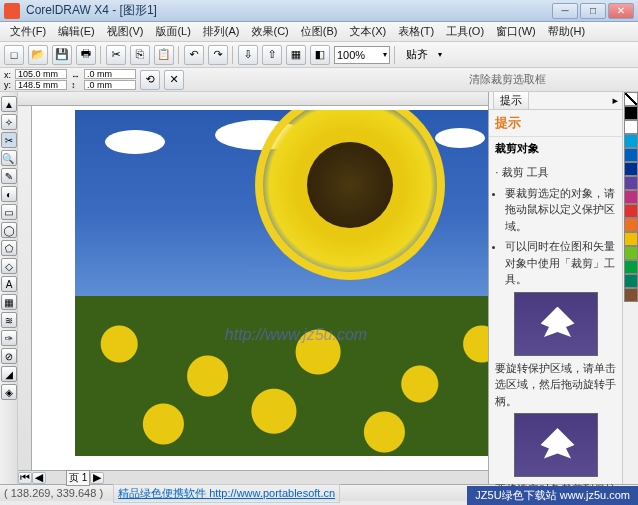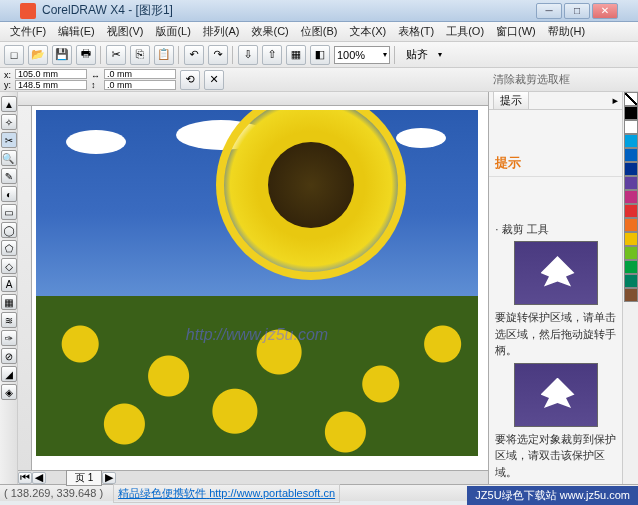--- a/index.html
+++ b/index.html
@@ -1,49 +1,49 @@
 <!DOCTYPE html>
 <html><head>
 <meta charset="utf-8">
 <style>
 *{margin:0;padding:0;box-sizing:border-box;font-family:SimSun,Arial,sans-serif;font-size:11px;}
 body{background:#e8ecef;width:638px;height:505px;overflow:hidden;position:relative;}
-.titlebar{height:22px;background:linear-gradient(#d7e4f2,#b8cde5);display:flex;align-items:center;padding:0 20px;border-bottom:1px solid #8ba5c4;}
+.titlebar{height:22px;background:linear-gradient(#d7e4f2,#b8cde5);display:flex;align-items:center;padding:0 4px;border-bottom:1px solid #8ba5c4;}
 .titlebar .logo{width:16px;height:16px;background:#e53;border-radius:2px;margin-right:6px;}
 .titlebar .title{flex:1;color:#1a3a5a;font-size:12px;}
 .winbtns{display:flex;gap:2px;}
 .winbtn{width:26px;height:16px;background:linear-gradient(#e6eef7,#c4d5e8);border:1px solid #8ba5c4;border-radius:2px;display:flex;align-items:center;justify-content:center;font-size:10px;color:#334;}
 .winbtn.close{background:linear-gradient(#f5a0a0,#e07070);color:#fff;}
 .menubar{height:20px;background:linear-gradient(#f8f8f8,#e8e8e8);display:flex;align-items:center;padding:0 4px;border-bottom:1px solid #ccc;}
 .menubar span{padding:2px 6px;color:#222;}
 .toolbar{height:26px;background:linear-gradient(#f8f8f8,#e8e8e8);display:flex;align-items:center;padding:0 4px;gap:4px;border-bottom:1px solid #ccc;}
 .tbtn{width:20px;height:20px;background:linear-gradient(#fff,#e0e4e8);border:1px solid #b0b8c0;border-radius:2px;display:flex;align-items:center;justify-content:center;font-size:11px;}
 .tsep{width:2px;height:18px;border-left:1px solid #bbb;}
 .zoom{width:56px;height:18px;background:#fff;border:1px solid #999;font-size:11px;padding:0 2px;display:flex;align-items:center;}
 .zoom .dd{margin-left:auto;font-size:8px;}
 .propbar{height:24px;background:linear-gradient(#f4f4f4,#e4e4e4);display:flex;align-items:center;padding:0 4px;gap:4px;border-bottom:1px solid #ccc;}
 .measure{display:flex;flex-direction:column;gap:1px;}
-.measure input{width:72px;height:10px;font-size:9px;border:1px solid #aaa;padding:0 2px;}
-.hint-text{color:#666;font-size:11px;margin-left:auto;margin-right:64px;}
+.measure input{width:52px;height:10px;font-size:9px;border:1px solid #aaa;padding:0 2px;}
+.hint-text{color:#666;font-size:11px;margin-left:auto;margin-right:88px;}
 .work{display:flex;height:392px;}
 .tbox{width:18px;background:linear-gradient(90deg,#f0f0f0,#e0e0e0);display:flex;flex-direction:column;gap:2px;padding:4px 1px;border-right:1px solid #ccc;}
 .tool{width:16px;height:16px;background:linear-gradient(#fff,#d8dce0);border:1px solid #999;border-radius:2px;display:flex;align-items:center;justify-content:center;font-size:10px;}
 .canvas-wrap{width:470px;position:relative;background:#fff;}
 .ruler-h{height:14px;background:linear-gradient(#f0f0f0,#e0e0e0);border-bottom:1px solid #aaa;}
 .canvas-body{display:flex;height:364px;}
 .ruler-v{width:14px;background:linear-gradient(#f0f0f0,#e0e0e0);border-right:1px solid #aaa;}
-.canvas{flex:1;background:#fff;position:relative;overflow:hidden;}
+.canvas{flex:1;background:#fff;position:relative;overflow:hidden;margin-left:39px;}
 .image{position:absolute;left:4px;top:4px;width:442px;height:346px;background:linear-gradient(#2a5bb0 0%,#3a6bc0 30%,#6090d5 55%,#8bb0e0 60%,transparent 60%),#5a8020;overflow:hidden;}
 .cloud{position:absolute;background:#fff;border-radius:50%;}
 .sunflower{position:absolute;}
 .sf-center{position:absolute;border-radius:50%;background:radial-gradient(#4a3810,#2a1c08);}
 .sf-petals{position:absolute;border-radius:50%;background:radial-gradient(circle,#e8c810 40%,#f0d820 60%,transparent 70%);}
 .watermark{position:absolute;left:50%;top:65%;transform:translate(-50%,-50%);color:rgba(100,100,255,0.5);font-size:16px;font-style:italic;}
 .scroll-h{height:14px;background:#e0e0e0;display:flex;align-items:center;border-top:1px solid #aaa;}
-.pgtab{padding:0 8px;border:1px solid #999;background:#f8f8f8;margin-left:20px;font-size:10px;}
+.pgtab{padding:0 2px;border:1px solid #999;background:#f8f8f8;margin-left:20px;font-size:10px;}
 .sidepanel{width:134px;background:#f4f4f4;border-left:1px solid #aaa;display:flex;flex-direction:column;justify-content:space-between;}
 .sp-title{height:18px;display:flex;align-items:center;padding:0 4px;border-bottom:1px solid #ccc;}
 .sp-title .label{background:linear-gradient(#fff,#e8e8e8);padding:1px 6px;border:1px solid #ccc;}
 .sp-head{color:#e67817;font-weight:bold;font-size:13px;padding:4px 6px;border-bottom:1px solid #ddd;}
 .sp-sub{font-weight:bold;padding:4px 6px;}
 .sp-body{padding:4px 6px;font-size:10px;line-height:1.5;color:#333;}
 .sp-body li{margin-left:10px;margin-bottom:4px;list-style:disc;}
 .sp-thumb{width:84px;height:64px;margin:4px auto;background:linear-gradient(#4a3a80,#5a4a90);border:1px solid #666;position:relative;}
 .sp-thumb .leaf{position:absolute;left:26px;top:14px;width:34px;height:34px;background:#fff;clip-path:polygon(50% 0,80% 30%,100% 50%,75% 60%,90% 90%,50% 75%,10% 90%,25% 60%,0 50%,20% 30%);}
 .palette{width:16px;background:#f0f0f0;border-left:1px solid #ccc;display:flex;flex-direction:column;}
@@ -170,22 +170,27 @@
       <div class="tbtn" style="width:14px;height:12px;">▶</div>
     </div>
   </div>
 
   <div class="sidepanel">
     <div class="sp-title">
         <span class="label">提示</span>
         <span style="margin-left:auto;">▸</span>
       </div>
     <div class="sp-head">提示</div>
+    <div class="sp-sub">裁剪对象</div>
     <div class="sp-body">
       <div style="margin-bottom:4px;">· 裁剪 工具</div>
+      <ul>
+        <li>要裁剪选定的对象，请拖动鼠标以定义保护区域。</li>
+        <li>可以同时在位图和矢量对象中使用「裁剪」工具。</li>
+      </ul>
       <div class="sp-thumb">
           <div class="leaf"></div>
         </div>
       <div>要旋转保护区域，请单击选区域，然后拖动旋转手柄。</div>
       <div class="sp-thumb">
           <div class="leaf"></div>
         </div>
       <div>要将选定对象裁剪到保护区域，请双击该保护区域。</div>
     </div>
   </div>

